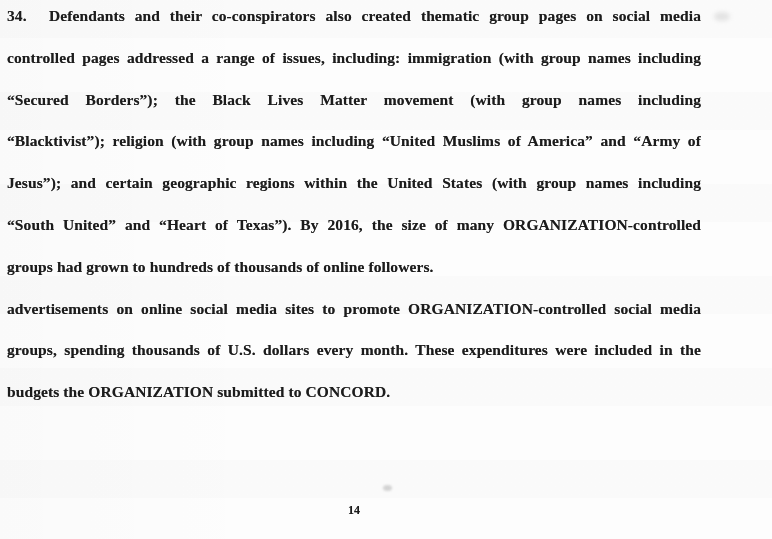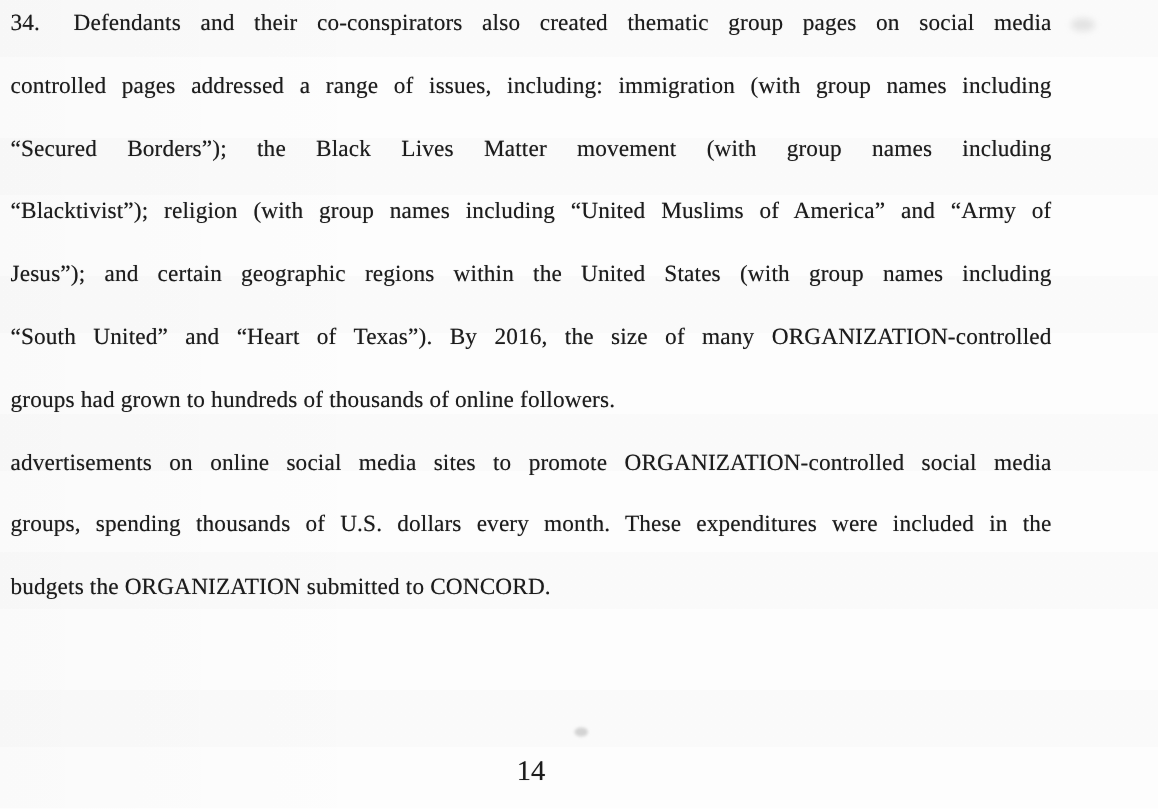--- a/index.html
+++ b/index.html
@@ -7,20 +7,21 @@
     position: relative;
     width: 772px;
     height: 539px;
     overflow: hidden;
     background:
       linear-gradient(90deg, rgba(0,0,0,0.010), rgba(0,0,0,0) 35%),
       repeating-linear-gradient(180deg, rgba(0,0,0,0.010) 0 38px, rgba(0,0,0,0) 38px 92px),
       #fdfdfd;
     font-family: "Liberation Serif", "DejaVu Serif", serif;
     color: #1c1c1c;
+    font-weight: bold;
   }
   .textblock {
     position: absolute;
     left: 7px;
     top: -5px;
     width: 694px;
   }
   .line {
     height: 41.8px;
     line-height: 41.8px;
@@ -36,21 +37,21 @@
   .pnum {
     display: inline-block;
     width: 42px;
   }
   .pageno {
     position: absolute;
     top: 502px;
     left: 7px;
     width: 694px;
     text-align: center;
-    font-size: 19px;
+    font-size: 12px;
     line-height: 1.4;
     text-shadow: 0 0 0.5px rgba(25,25,25,0.55);
   }
   .smudge-a {
     position: absolute;
     left: 383px;
     top: 485px;
     width: 9px;
     height: 6px;
     border-radius: 50%;

